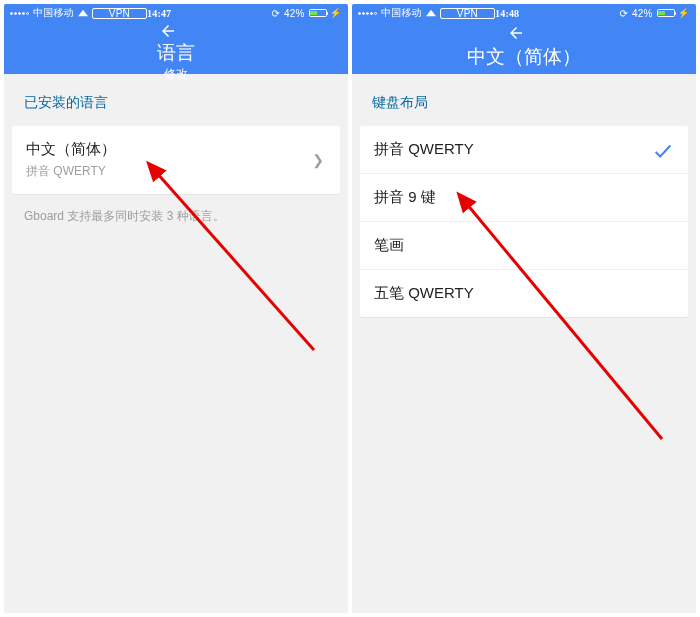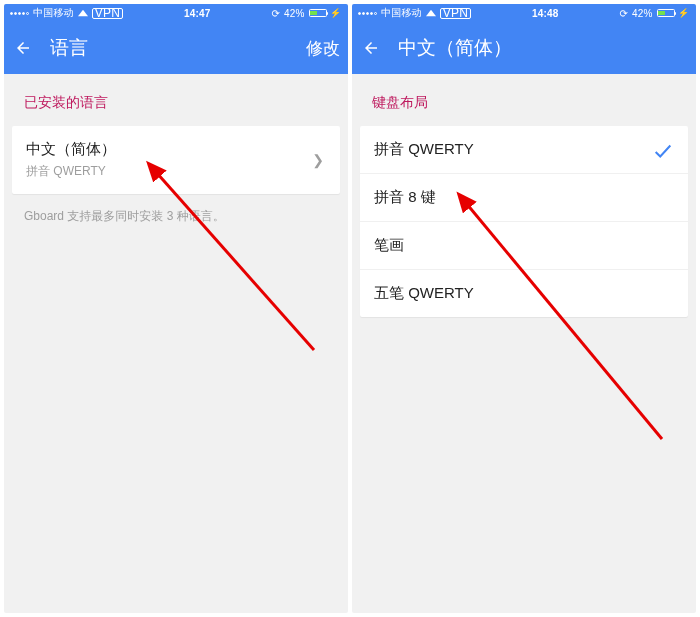--- a/index.html
+++ b/index.html
@@ -28,37 +28,37 @@
       height: 18px;
       background: #4285f4;
       color: #fff;
       display: flex;
       align-items: center;
       padding: 0 6px;
       font-size: 10px;
       letter-spacing: 0.2px;
     }
     .sb-left { display: flex; align-items: center; gap: 4px; }
-    .sb-center { flex: 1; text-align: center; font-weight: 600; }
+    .sb-center { flex: 1; text-align: left; font-weight: 600; font-family: Liberation Serif, serif; }
     .sb-right { display: flex; align-items: center; gap: 4px; }
     .dots { display: flex; gap: 1px; }
     .dots i { display: block; width: 3px; height: 3px; border: 0.7px solid #fff; border-radius: 50%; }
     .dots i.f { background: #fff; }
     .wifi {
       width: 0; height: 0;
       border-left: 5px solid transparent;
       border-right: 5px solid transparent;
       border-bottom: 8px solid #fff;
       transform: scaleY(0.8);
     }
     .vpn {
       border: 0.7px solid #fff;
       border-radius: 2px;
-      padding: 0 2px;
-      font-size: 12px;
+      padding: 0 16px;
+      font-size: 10px;
       line-height: 9px;
     }
     .battery {
       width: 18px; height: 8px;
       border: 0.8px solid #fff;
       border-radius: 1.5px;
       position: relative;
     }
     .battery::after {
       content: "";
@@ -77,36 +77,37 @@
     }
     .bolt { font-size: 9px; }
     
     .appbar {
       background: #4285f4;
       color: #fff;
       height: 52px;
       display: flex;
       align-items: center;
       padding: 0 8px;
+      flex-direction: column;
     }
     .appbar .back {
       width: 22px; height: 22px;
       display: flex; align-items: center; justify-content: center;
       margin-right: 16px;
       cursor: pointer;
     }
     .appbar .back svg { width: 18px; height: 18px; fill: #fff; }
     .appbar .title { font-size: 19px; font-weight: 400; flex: 1; }
-    .appbar .action { font-size: 17px; cursor: pointer; }
+    .appbar .action { font-size: 12px; cursor: pointer; }
     
     .content { padding: 0; }
     .section-label {
       padding: 20px 20px 14px 20px;
       font-size: 14px;
-      color: #be185d;
+      color: #0369a1;
     }
     .card {
       background: #fff;
       margin: 0 8px;
       border-radius: 2px;
       box-shadow: 0 1px 1px rgba(0,0,0,0.06);
     }
     .row {
       display: flex;
       align-items: center;
@@ -243,21 +244,21 @@
               <div class="primary">拼音 QWERTY</div>
             </div>
           <span class="check">
             <svg viewBox="0 0 24 24">
                 <polyline points="4,13 9,18 20,6"></polyline>
               </svg>
           </span>
         </div>
         <div class="row">
           <div class="col">
-              <div class="primary">拼音 8 键</div>
+              <div class="primary">拼音 9 键</div>
             </div>
         </div>
         <div class="row">
           <div class="col">
               <div class="primary">笔画</div>
             </div>
         </div>
         <div class="row">
           <div class="col">
               <div class="primary">五笔 QWERTY</div>

